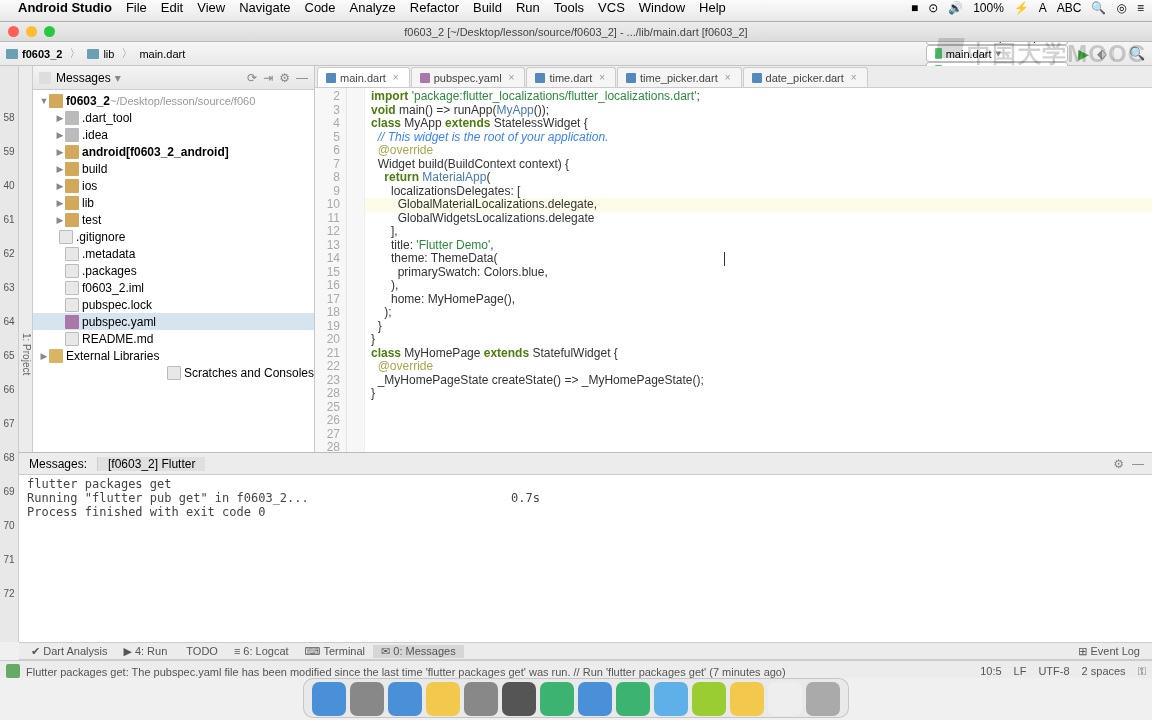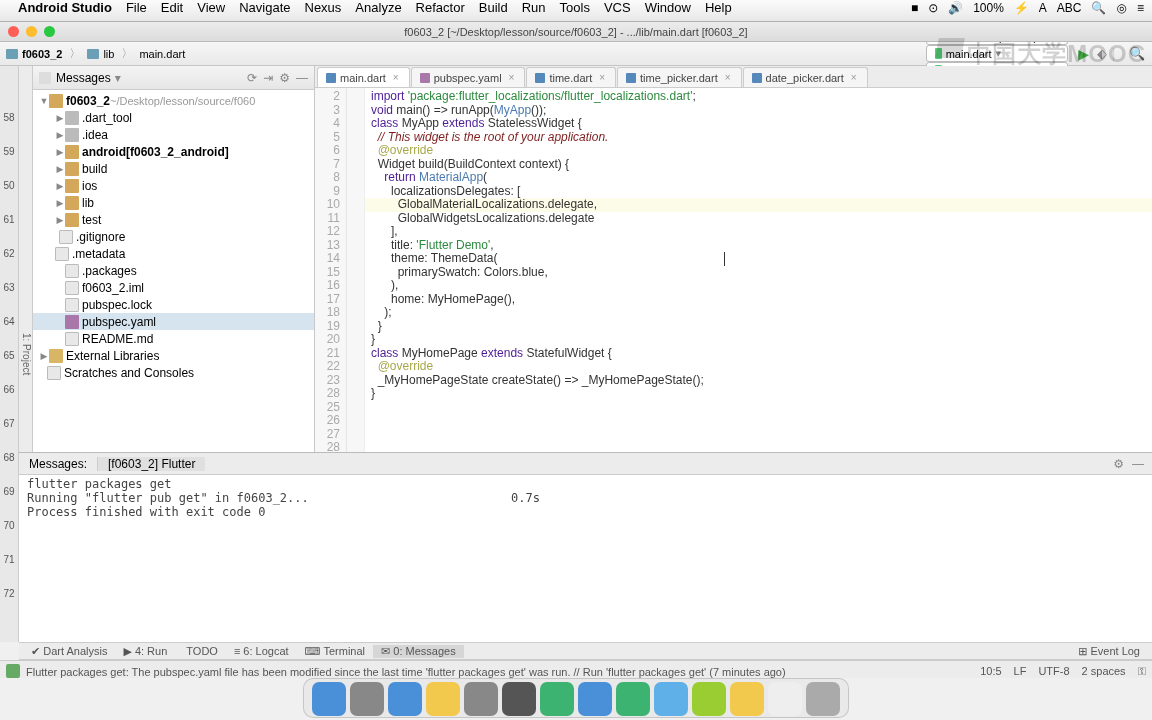--- a/index.html
+++ b/index.html
@@ -67,23 +67,23 @@
 .tab .ti { width: 10px; height: 10px; background: #58b; border-radius: 1px; }
 .tab .ty { width: 10px; height: 10px; background: #a7a; border-radius: 1px; }
 .tab .x { color: #999; margin-left: 3px; font-size: 10px; }
 
 .code-area { flex: 1; display: flex; overflow: hidden; font-family: Menlo, Monaco, monospace; font-size: 12px; line-height: 13.5px; position: relative; }
 .gutter { width: 32px; background: #f7f7f7; border-right: 1px solid #e5e5e5; text-align: right; padding: 2px 6px 0 0; color: #aaa; }
 .gutter div { height: 13.5px; }
 .gmark { width: 18px; background: #f7f7f7; border-right: 1px solid #eee; }
 .code { flex: 1; padding: 2px 0 0 6px; white-space: pre; color: #333; position: relative; }
 .code .hl-line { position: absolute; left: 0; right: 0; height: 13.5px; background: #fdfce8; }
-.kw { color: #4c1d95; font-weight: 400; }
+.kw { color: #4d7c0f; font-weight: 700; }
 .str { color: #2c8a3e; }
-.cmt { color: #7f1d1d; font-style: italic; }
+.cmt { color: #3b82f6; font-style: italic; }
 .type { color: #4a7ab0; }
 .ann { color: #a8a84a; }
 
 
 .msgs { position: absolute; left: 19px; right: 0; top: 452px; bottom: 78px; border-top: 1px solid #bbb; background: #fff; display: flex; flex-direction: column; }
 .msgs-hdr { height: 22px; background: #ececec; border-bottom: 1px solid #ccc; display: flex; align-items: center; font-size: 12px; }
 .msgs-hdr .mt { padding: 0 10px; border-right: 1px solid #ccc; }
 .msgs-hdr .mt2 { padding: 0 10px; background: #e0e0e0; }
 .msgs-hdr .sp { flex: 1; }
 .msgs-hdr .mi { color: #888; margin-right: 8px; font-size: 12px; }
@@ -110,21 +110,21 @@
 .wm .cube { width: 26px; height: 20px; background: rgba(0,0,0,0.15); transform: skewX(-10deg); }
 
 .editor-caret { position: absolute; width: 1px; height: 14px; background: #333; }
 </style>
 </head>
 <body>
 
 <div class="menubar">
   <span class="apple"></span>
   <span class="app">Android Studio</span>
-  <span id="menu-items"><span class="m">File</span><span class="m">Edit</span><span class="m">View</span><span class="m">Navigate</span><span class="m">Nexus</span><span class="m">Analyze</span><span class="m">Refactor</span><span class="m">Build</span><span class="m">Run</span><span class="m">Tools</span><span class="m">VCS</span><span class="m">Window</span><span class="m">Help</span></span>
+  <span id="menu-items"><span class="m">File</span><span class="m">Edit</span><span class="m">View</span><span class="m">Navigate</span><span class="m">Code</span><span class="m">Analyze</span><span class="m">Refactor</span><span class="m">Build</span><span class="m">Run</span><span class="m">Tools</span><span class="m">VCS</span><span class="m">Window</span><span class="m">Help</span></span>
   <span class="spacer"></span>
   <span id="menu-right"><span class="ri">■</span><span class="ri">⊙</span><span class="ri">🔊</span><span class="ri">100%</span><span class="ri">⚡</span><span class="ri">A</span><span class="ri">ABC</span><span class="ri">🔍</span><span class="ri">◎</span><span class="ri">≡</span></span>
 </div>
 
 <div class="titlebar">
   <div class="traffic">
     <div class="dot r"></div>
     <div class="dot y"></div>
     <div class="dot g"></div>
   </div>
@@ -162,21 +162,21 @@
   <span class="play">▶</span>
   <span class="sicon">⬖</span>
   <span class="sep">│</span>
   <span class="sicon">🔍</span>
 </div>
 
 <div class="left-nums" id="leftnums">
     <div></div>
     <div>58</div>
     <div>59</div>
-    <div>50</div>
+    <div>40</div>
     <div>61</div>
     <div>62</div>
     <div>63</div>
     <div>64</div>
     <div>65</div>
     <div>66</div>
     <div>67</div>
     <div>68</div>
     <div>69</div>
     <div>70</div>
@@ -239,21 +239,21 @@
         <div class="row" style="padding-left: 22px;">
           <span class="arr">▶</span>
           <span class="ic fld"></span>
           <span>test</span>
         </div>
         <div class="row" style="padding-left: 16px;">
           <span class="arr"></span>
           <span class="ic file"></span>
           <span>.gitignore</span>
         </div>
-        <div class="row" style="padding-left: 12px; text-align: center;">
+        <div class="row" style="padding-left: 22px; text-align: center;">
           <span class="arr"></span>
           <span class="ic file"></span>
           <span>.metadata</span>
         </div>
         <div class="row" style="padding-left: 22px;">
           <span class="arr"></span>
           <span class="ic file"></span>
           <span>.packages</span>
         </div>
         <div class="row" style="padding-left: 22px;">
@@ -274,21 +274,21 @@
         <div class="row" style="padding-left: 22px;">
           <span class="arr"></span>
           <span class="ic file"></span>
           <span>README.md</span>
         </div>
         <div class="row" style="padding-left: 6px;">
           <span class="arr">▶</span>
           <span class="ic lib"></span>
           <span>External Libraries</span>
         </div>
-        <div class="row" style="padding-left: 4px;">
+        <div class="row" style="padding-left: 4px; justify-content: flex-end;">
           <span class="arr"></span>
           <span class="ic file"></span>
           <span>Scratches and Consoles</span>
         </div>
       </div>
   </div>
 
   <div class="editor">
     <div class="tabs" id="tabs">
         <div class="tab active">

